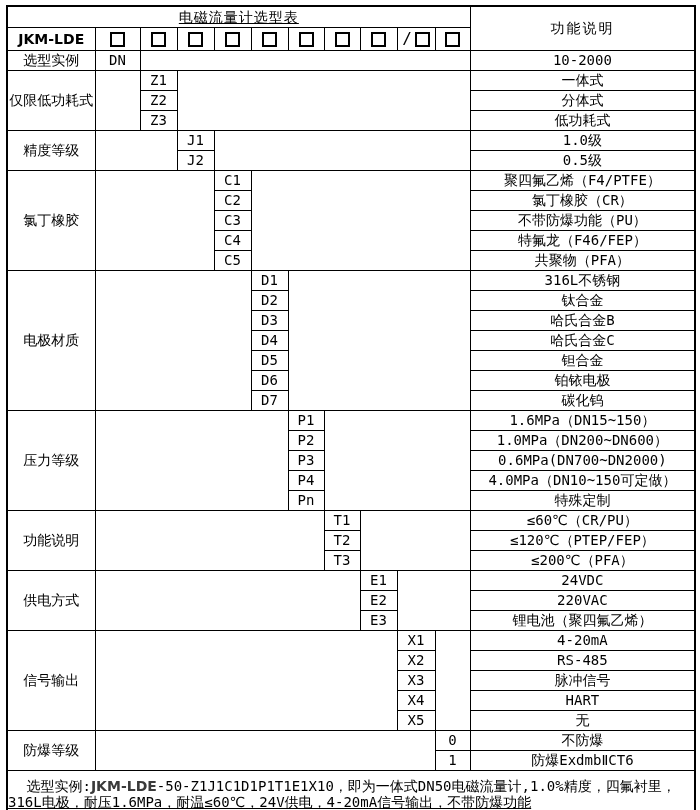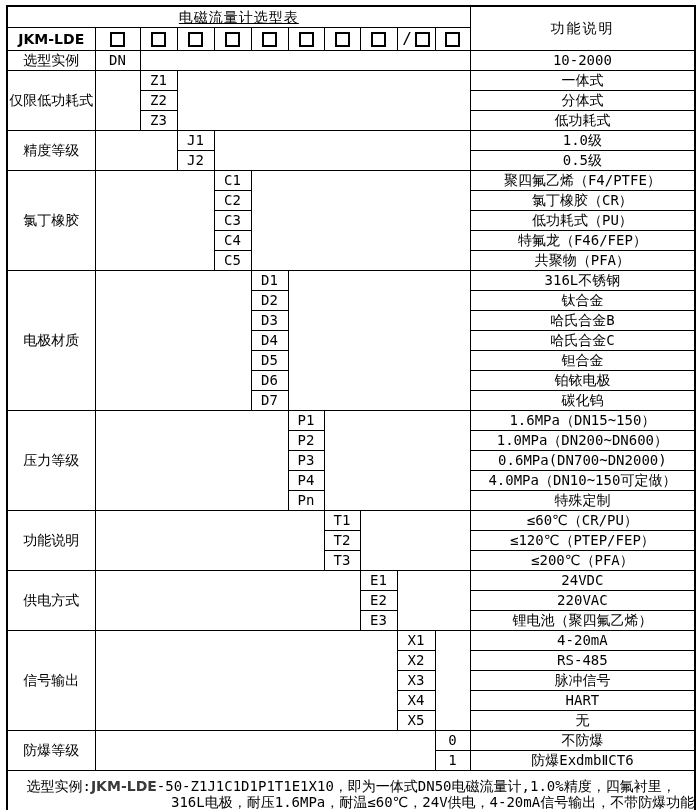--- a/index.html
+++ b/index.html
@@ -72,21 +72,21 @@
   }
   td.desc-cell { font-size: 14px; }
   td.example-cell {
     height: 46px;
     text-align: left;
     white-space: normal;
     padding: 2px 4px;
     font-size: 14px;
     line-height: 1.45;
   }
-  .ex-line2 { text-align: right; }
+  .ex-line2 { text-align: left; text-decoration: underline; }
   .model-strong {
     font-family: "DejaVu Sans", sans-serif;
     font-weight: bold;
     color: #3a3a3a;
   }
 </style>
 </head>
 <body>
 
 <div class="wrap">
@@ -163,21 +163,21 @@
           <td class="code-cell">C1</td>
           <td class="spacer-cell" rowspan="5" colspan="6"></td>
           <td class="desc-cell">聚四氟乙烯（F4/PTFE）</td>
         </tr>
         <tr>
           <td class="code-cell">C2</td>
           <td class="desc-cell">氯丁橡胶（CR）</td>
         </tr>
         <tr>
           <td class="code-cell">C3</td>
-          <td class="desc-cell">低功耗式（PU）</td>
+          <td class="desc-cell">不带防爆功能（PU）</td>
         </tr>
         <tr>
           <td class="code-cell">C4</td>
           <td class="desc-cell">特氟龙（F46/FEP）</td>
         </tr>
         <tr>
           <td class="code-cell">C5</td>
           <td class="desc-cell">共聚物（PFA）</td>
         </tr>
         <tr>

